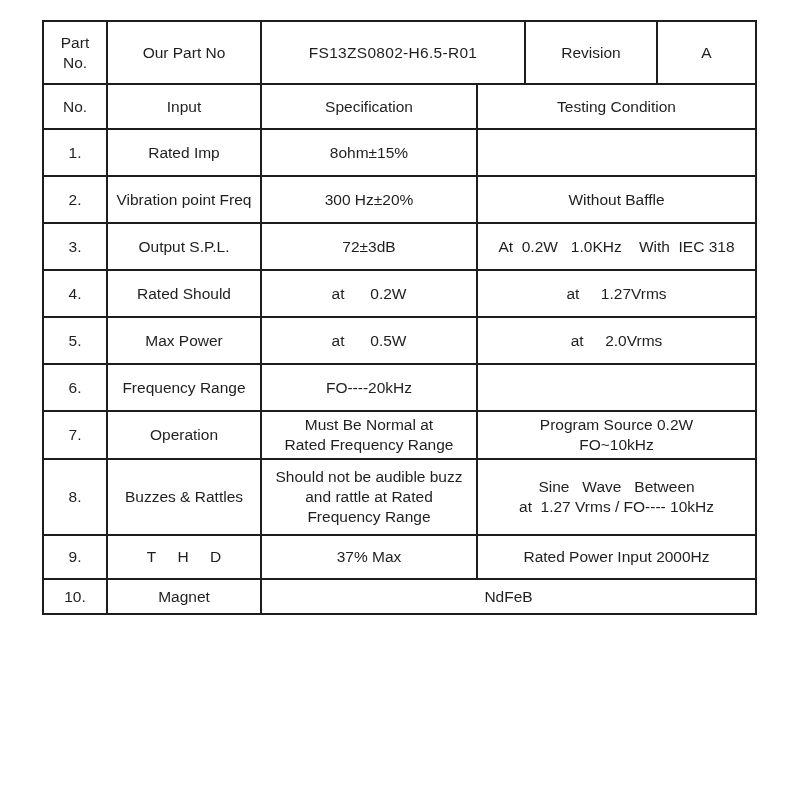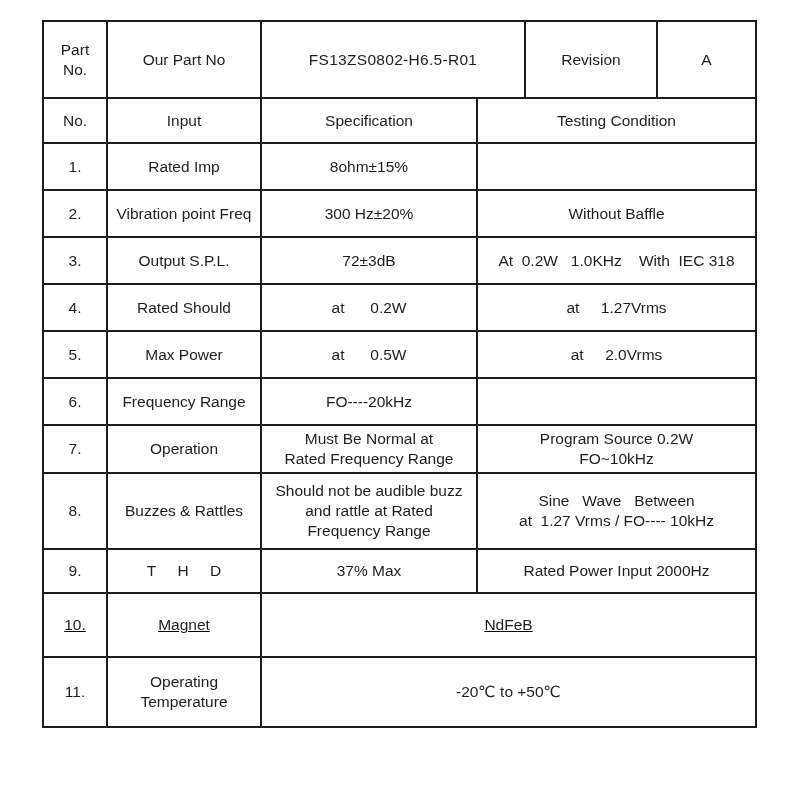--- a/index.html
+++ b/index.html
@@ -40,27 +40,27 @@
   td.col-header-top {
     vertical-align: top;
     padding-top: 3px;
     font-size: 16px;
   }
   td.ta-left {
     text-align: left;
     padding-left: 9px;
   }
   
-  tr.h63 { height: 77px; }
+  tr.h63 { height: 63px; }
   tr.h45 { height: 45px; }
   tr.h47 { height: 47px; }
   tr.h48 { height: 48px; }
   tr.h76 { height: 76px; }
   tr.h44 { height: 44px; }
-  tr.h52 { height: 64px; text-decoration: underline; }
+  tr.h52 { height: 35px; }
   tr.h70 { height: 70px; }
 </style>
 </head>
 <body>
 
 <div class="sheet">
   <table class="spec-table">
     <colgroup>
       <col style="width:64px">
       <col style="width:154px">
@@ -145,21 +145,15 @@
       <td>T     H     D</td>
       <td>37% Max</td>
       <td colspan="3">Rated Power Input 2000Hz</td>
     </tr>
 
     <tr class="h52">
       <td>10.</td>
       <td>Magnet</td>
       <td colspan="4" class="ta-left">NdFeB</td>
     </tr>
-    <tr class="h70">
-      <td>11.</td>
-      <td>Operating
-Temperature</td>
-      <td colspan="4" class="ta-left">-20℃ to +50℃</td>
-    </tr>
   </tbody>
     </table>
 </div>
 
 </body></html>

